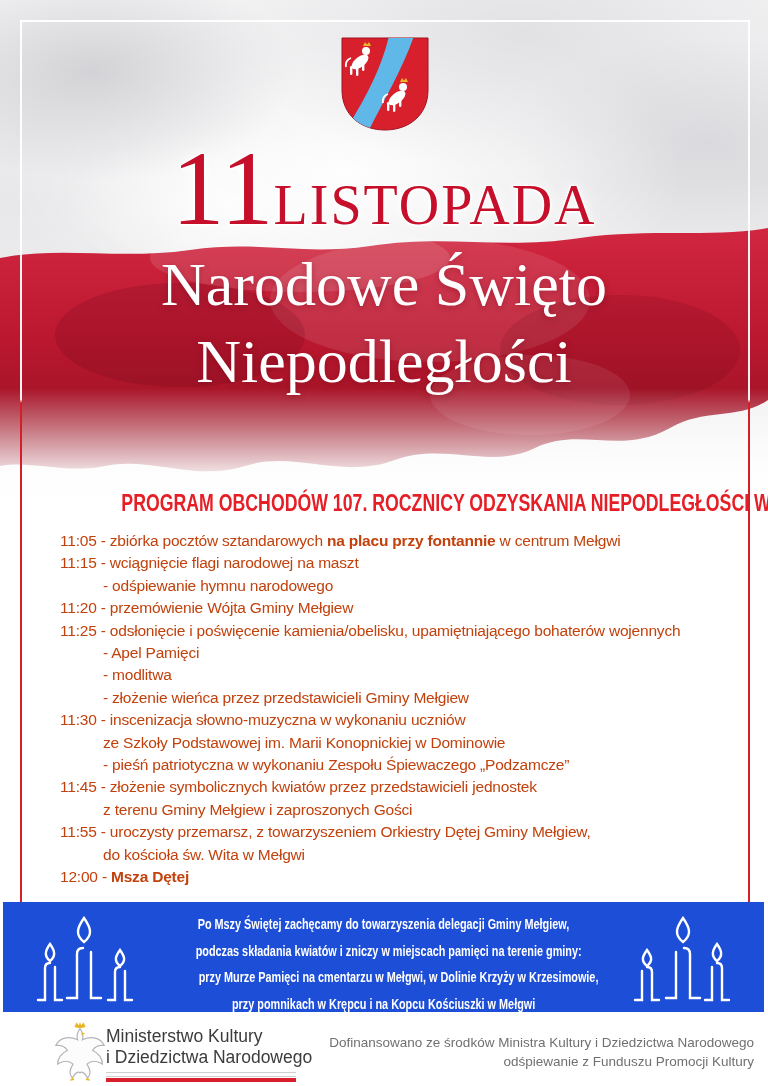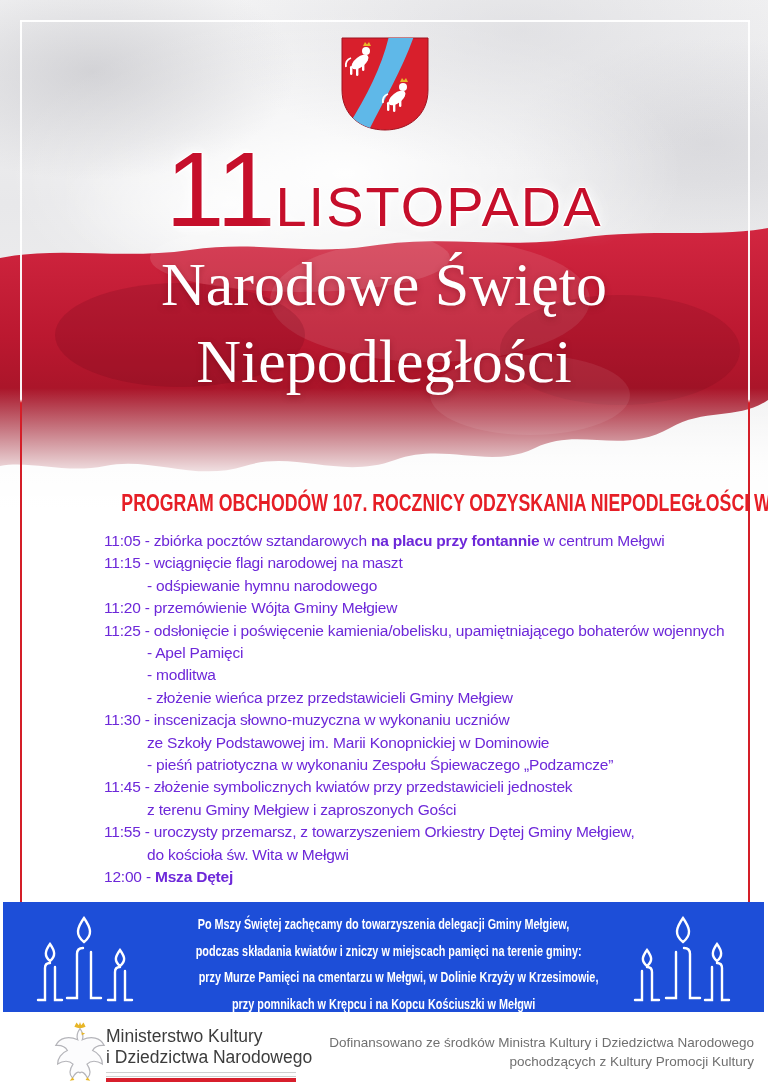--- a/index.html
+++ b/index.html
@@ -23,37 +23,37 @@
   .frame-top{position:absolute;left:20px;right:18px;top:20px;height:2px;background:rgba(255,255,255,.95);}
   .frame-left,.frame-right{position:absolute;top:20px;width:2px;height:882px;
     background:linear-gradient(180deg,rgba(255,255,255,.95) 0%,rgba(255,255,255,.95) 43%,#d41e28 43.4%,#d41e28 100%);}
   .frame-left{left:20px;} .frame-right{right:18px;}
 
   
   .coa{position:absolute;left:340px;top:36px;}
 
   
   .title{position:absolute;top:136px;left:0;width:100%;display:flex;justify-content:center;
-    align-items:baseline;color:#c60f2b;font-family:Liberation Sans, sans-serif;
+    align-items:baseline;color:#c60f2b;font-family:Liberation Serif, serif;
     text-shadow:-1.5px 0 #fff,1.5px 0 #fff,0 -1.5px #fff,0 1.5px #fff,0 0 12px rgba(255,255,255,.95),0 0 22px rgba(255,255,255,.8);}
   .t-num{font-size:106px;line-height:1;}
   .t-month{font-size:56px;line-height:1;letter-spacing:2px;}
 
   .subtitle{position:absolute;top:246px;left:0;right:0;text-align:center;color:#ffffff;
     font-family:"Liberation Serif",serif;font-size:62px;line-height:77px;
     text-shadow:0 2px 6px rgba(100,5,18,.35);}
 
   
   .prog-head{position:absolute;top:490px;left:0;right:0;text-align:center;
     color:#e61e26;font-weight:bold;font-size:23px;white-space:nowrap;}
   .prog-head span{display:inline-block;transform:scaleX(.77);transform-origin:center;}
 
   
   .schedule{position:absolute;top:530px;left:60px;right:22px;
-    font-size:15.5px;letter-spacing:-0.2px;line-height:22.4px;color:#6d28d9;margin-left:44px;}
+    font-size:15.5px;letter-spacing:-0.2px;line-height:22.4px;color:#c2410c;}
   .sched-row{white-space:nowrap;}
   .sched-row.indent{padding-left:43px;}
   .sched-row b{font-weight:bold;}
 
   
   .banner{position:absolute;left:3px;right:4px;top:902px;height:132px;background:#1d4ed8;}
   .banner-text{position:absolute;left:110px;right:110px;top:9px;text-align:center;
     color:#fff;font-weight:bold;font-size:15.5px;line-height:26.5px;}
   .banner-line{white-space:nowrap;}
   .banner-line span{display:inline-block;transform:scaleX(.70);transform-origin:center;}
@@ -164,21 +164,21 @@
       <div class="sched-row indent"><span class="t"></span><span>- modlitwa</span><b></b><span></span></div>
 
       <div class="sched-row indent"><span class="t"></span><span>- złożenie wieńca przez przedstawicieli Gminy Mełgiew</span><b></b><span></span></div>
 
       <div class="sched-row"><span class="t">11:30</span><span> - inscenizacja słowno-muzyczna w wykonaniu uczniów</span><b></b><span></span></div>
 
       <div class="sched-row indent"><span class="t"></span><span>ze Szkoły Podstawowej im. Marii Konopnickiej w Dominowie</span><b></b><span></span></div>
 
       <div class="sched-row indent"><span class="t"></span><span>- pieśń patriotyczna w wykonaniu Zespołu Śpiewaczego „Podzamcze”</span><b></b><span></span></div>
 
-      <div class="sched-row"><span class="t">11:45</span><span> - złożenie symbolicznych kwiatów przy przedstawicieli jednostek</span><b></b><span></span></div>
+      <div class="sched-row"><span class="t">11:45</span><span> - złożenie symbolicznych kwiatów przez przedstawicieli jednostek</span><b></b><span></span></div>
 
       <div class="sched-row indent"><span class="t"></span><span>z terenu Gminy Mełgiew i zaproszonych Gości</span><b></b><span></span></div>
 
       <div class="sched-row"><span class="t">11:55</span><span> - uroczysty przemarsz, z towarzyszeniem Orkiestry Dętej Gminy Mełgiew,</span><b></b><span></span></div>
 
       <div class="sched-row indent"><span class="t"></span><span>do kościoła św. Wita w Mełgwi</span><b></b><span></span></div>
 
       <div class="sched-row"><span class="t">12:00</span><span> - </span><b>Msza Dętej</b><span></span></div>
     </div>
 
@@ -228,17 +228,17 @@
     <div class="mk-text">
       <div>Ministerstwo Kultury</div>
       <div>i Dziedzictwa Narodowego</div>
     </div>
     <div class="mk-stripes">
       <div class="mk-stripe-white"></div>
       <div class="mk-stripe-red"></div>
     </div>
     <div class="funding">
       <div>Dofinansowano ze środków Ministra Kultury i Dziedzictwa Narodowego</div>
-      <div>pochodzących z Kultury Promocji Kultury</div>
+      <div>odśpiewanie z Funduszu Promocji Kultury</div>
     </div>
   </div>
 
 </div>
 
 </body></html>

